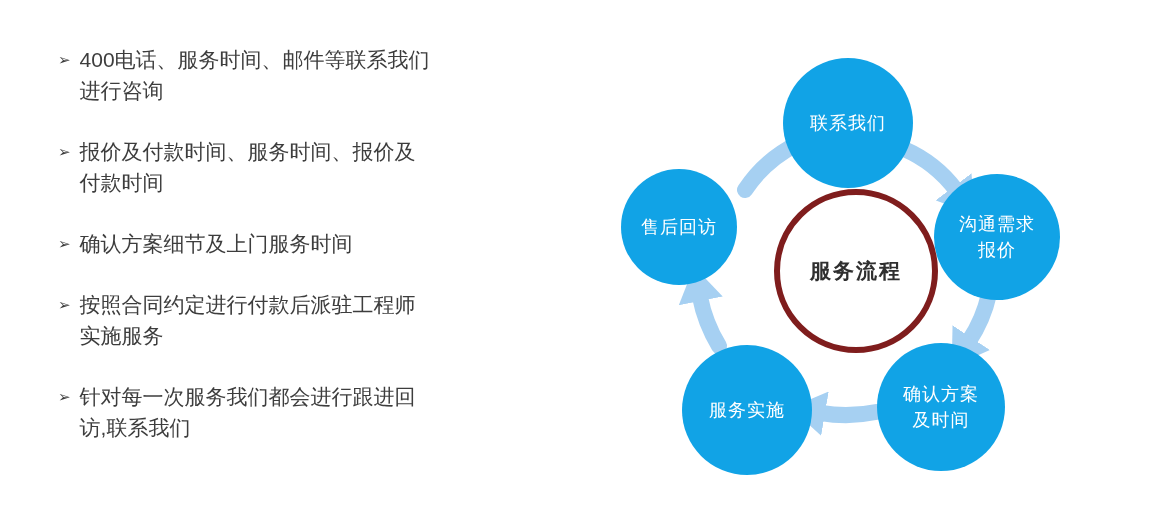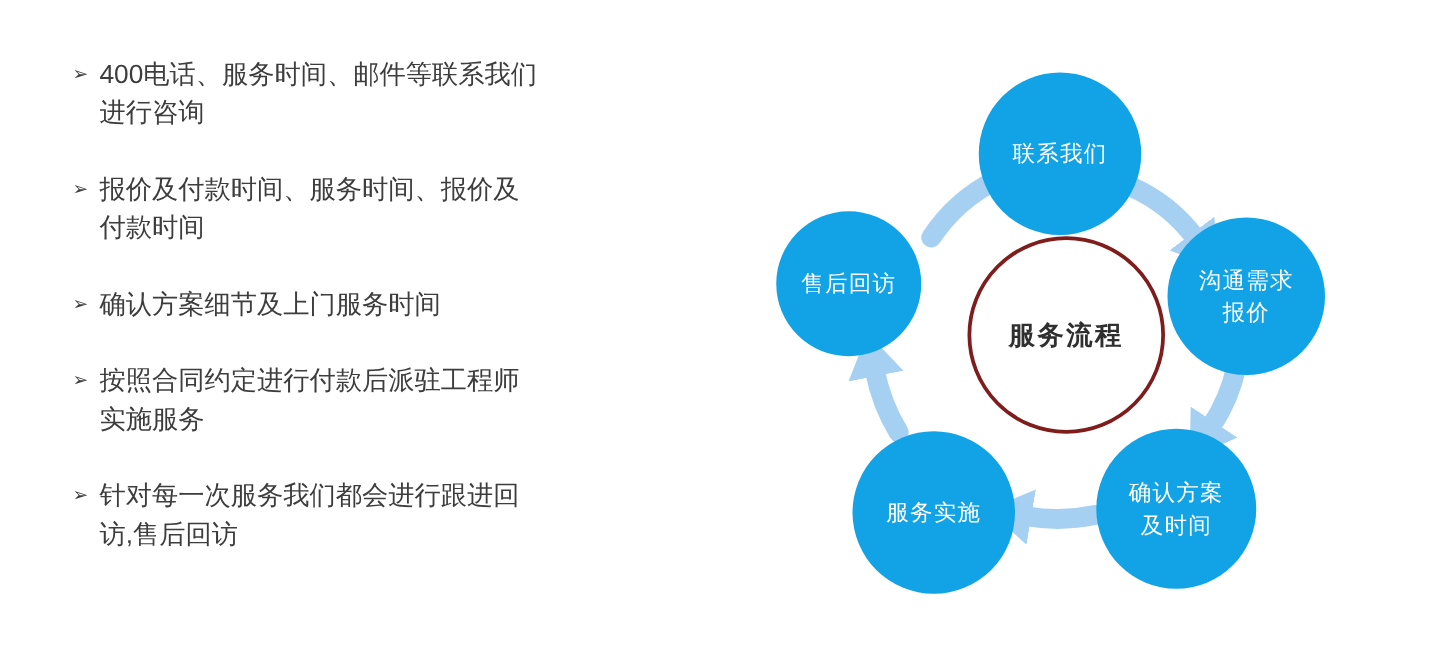--- a/index.html
+++ b/index.html
@@ -23,21 +23,21 @@
     display: flex; flex-direction: column; align-items: center; justify-content: center;
     text-align: center; font-size: 18px; line-height: 26px; letter-spacing: 1px;
   }
   .node-top          { left: 183px; top: 58px;  width: 130px; height: 130px; }
   .node-right        { left: 334px; top: 174px; width: 126px; height: 126px; }
   .node-bottom-right { left: 277px; top: 343px; width: 128px; height: 128px; }
   .node-bottom-left  { left: 82px;  top: 345px; width: 130px; height: 130px; }
   .node-left         { left: 21px;  top: 169px; width: 116px; height: 116px; }
   .center-circle {
     position: absolute; left: 174px; top: 189px; width: 152px; height: 152px;
-    border-radius: 50%; background: #ffffff; border: 3px solid #7f1d1d;
+    border-radius: 50%; background: #ffffff; border: 6px solid #7f1d1d;
     display: flex; align-items: center; justify-content: center;
     font-size: 21px; font-weight: bold; color: #2f2f2f; letter-spacing: 2px;
   }
 </style>
 </head>
 <body>
 
 <div class="stage">
 
   <ul class="steps">
@@ -52,21 +52,21 @@
     <li class="step">
       <span class="bullet">➢</span>
       <span class="step-text">确认方案细节及上门服务时间</span>
     </li>
     <li class="step">
       <span class="bullet">➢</span>
       <span class="step-text">按照合同约定进行付款后派驻工程师实施服务</span>
     </li>
     <li class="step">
       <span class="bullet">➢</span>
-      <span class="step-text">针对每一次服务我们都会进行跟进回访,售后回访</span>
+      <span class="step-text">针对每一次服务我们都会进行跟进回访,联系我们</span>
     </li>
   </ul>
 
   <div class="diagram">
 
     <svg class="arrows" width="550" height="525" viewBox="0 0 550 525">
       <defs>
         <marker id="arrowhead" markerWidth="2.2" markerHeight="2.8" refX="0.25" refY="1.4" orient="auto" markerUnits="strokeWidth">
           <path d="M0,0 L2.2,1.4 L0,2.8 Z" fill="#a6d0f2"></path>
         </marker>

